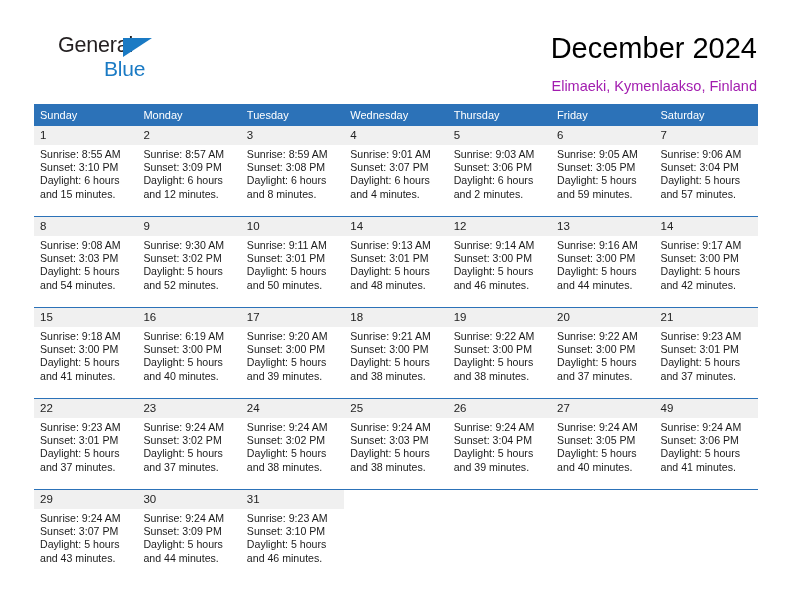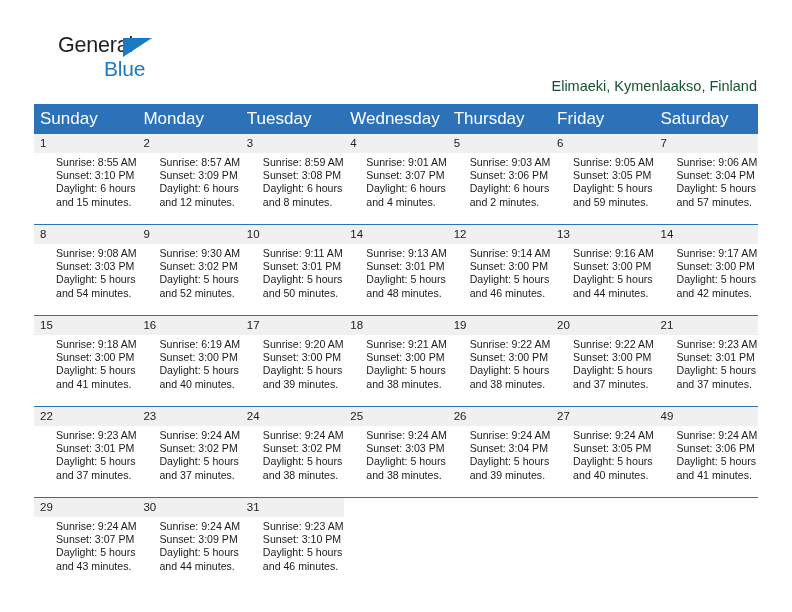--- a/index.html
+++ b/index.html
@@ -75,39 +75,39 @@
     text-align: right;
     white-space: nowrap;
     letter-spacing: 0px;
   }
   .subtitle {
     position: absolute;
     right: 35px;
     top: 78px;
     font-size: 14.5px;
     font-weight: normal;
-    color: #14532d;
+    color: #a21caf;
     text-align: left;
     white-space: nowrap;
   }
 
   
   .cal {
     position: absolute;
     left: 34px;
     top: 104px;
     width: 724px;
     border-collapse: collapse;
     table-layout: fixed;
   }
   .cal th {
     background: #2c72b8;
     color: #ffffff;
     font-weight: normal;
-    font-size: 17px;
+    font-size: 11px;
     text-align: left;
     padding: 5px 0 5px 6px;
     height: 12px;
     border: none;
   }
   .cal td {
     vertical-align: top;
     padding: 0;
     border: none;
     width: 103.42px;
@@ -134,39 +134,39 @@
     box-sizing: content-box;
   }
   .daycell.empty .daynum {
     background: transparent;
   }
   .info {
     padding: 3px 5px 0 6px;
     font-size: 10.6px;
     line-height: 13.2px;
     color: #1b1b1b;
-    margin-left: 16px;
   }
   .info div {
     white-space: nowrap;
   }
 </style>
 </head>
 <body>
 
 <div class="page">
 
   <div class="top">
 
     <div class="logo">
       <span class="logo-general">General</span>
       <span class="logo-tri"></span>
       <span class="logo-blue">Blue</span>
     </div>
 
+    <div class="title">December 2024</div>
     <div class="subtitle">Elimaeki, Kymenlaakso, Finland</div>
   </div>
 
   <table class="cal">
     <thead>
       <tr>
         <th>Sunday</th>
         <th>Monday</th>
         <th>Tuesday</th>
         <th>Wednesday</th>

